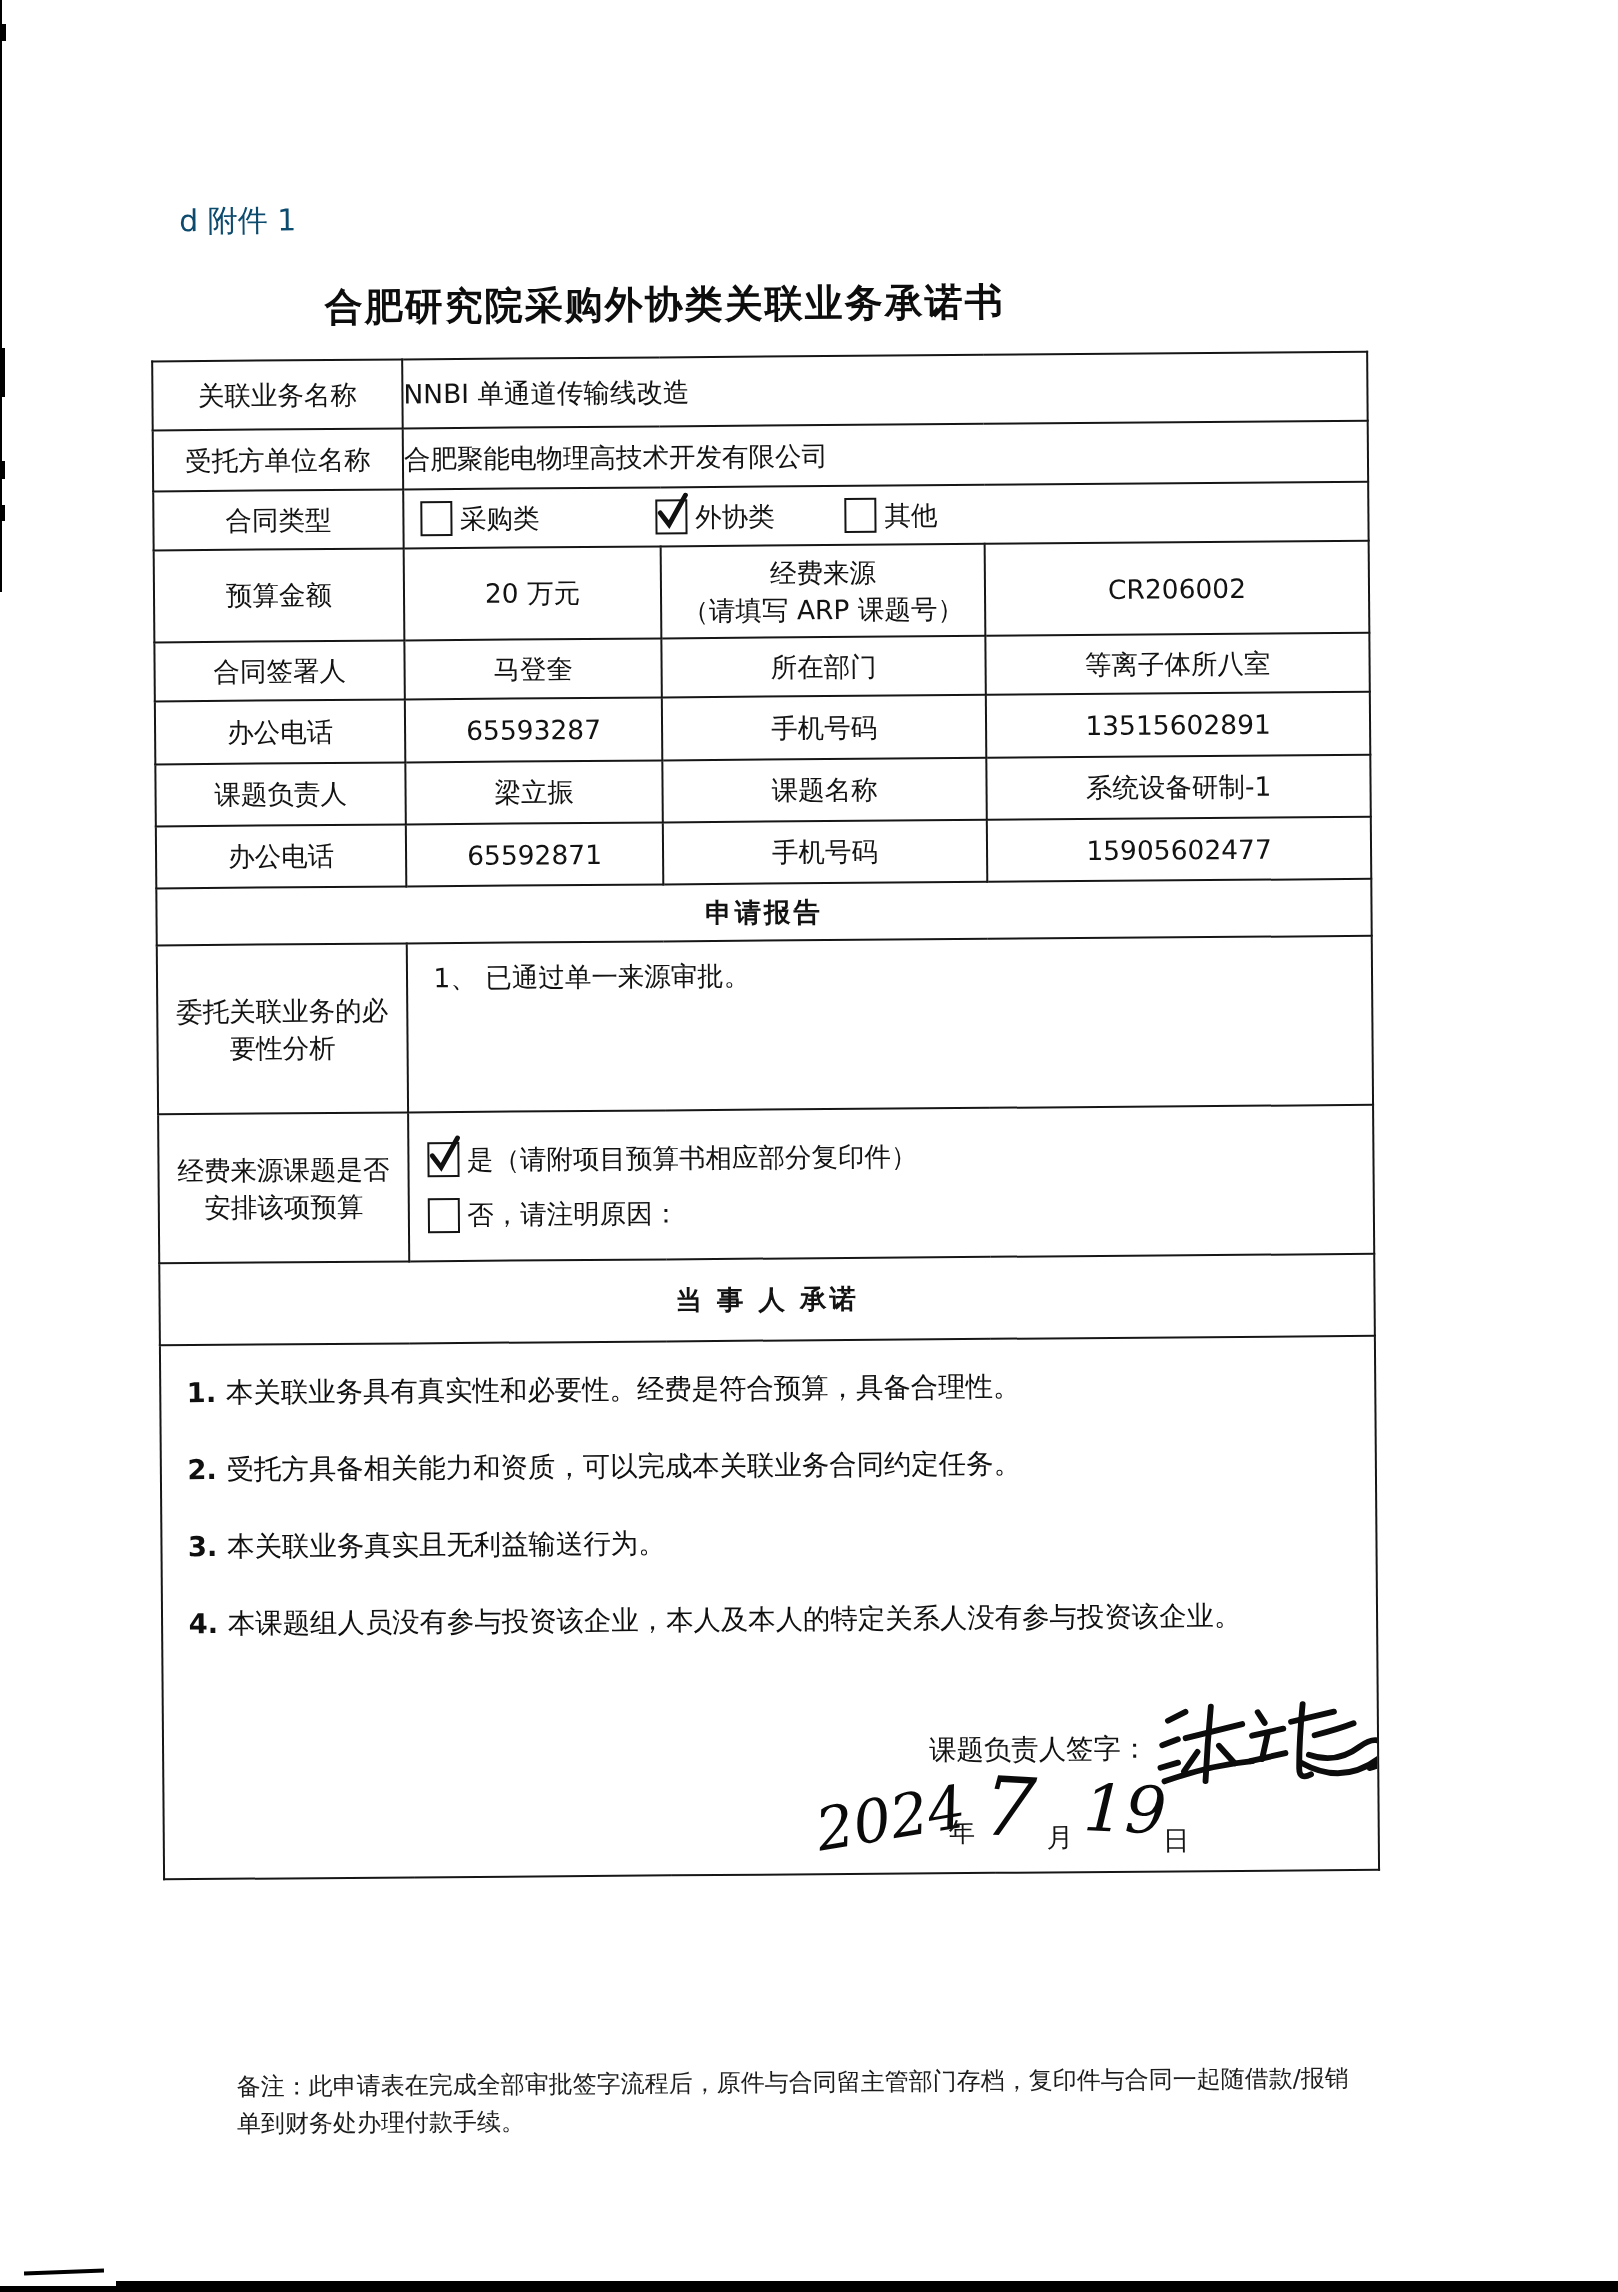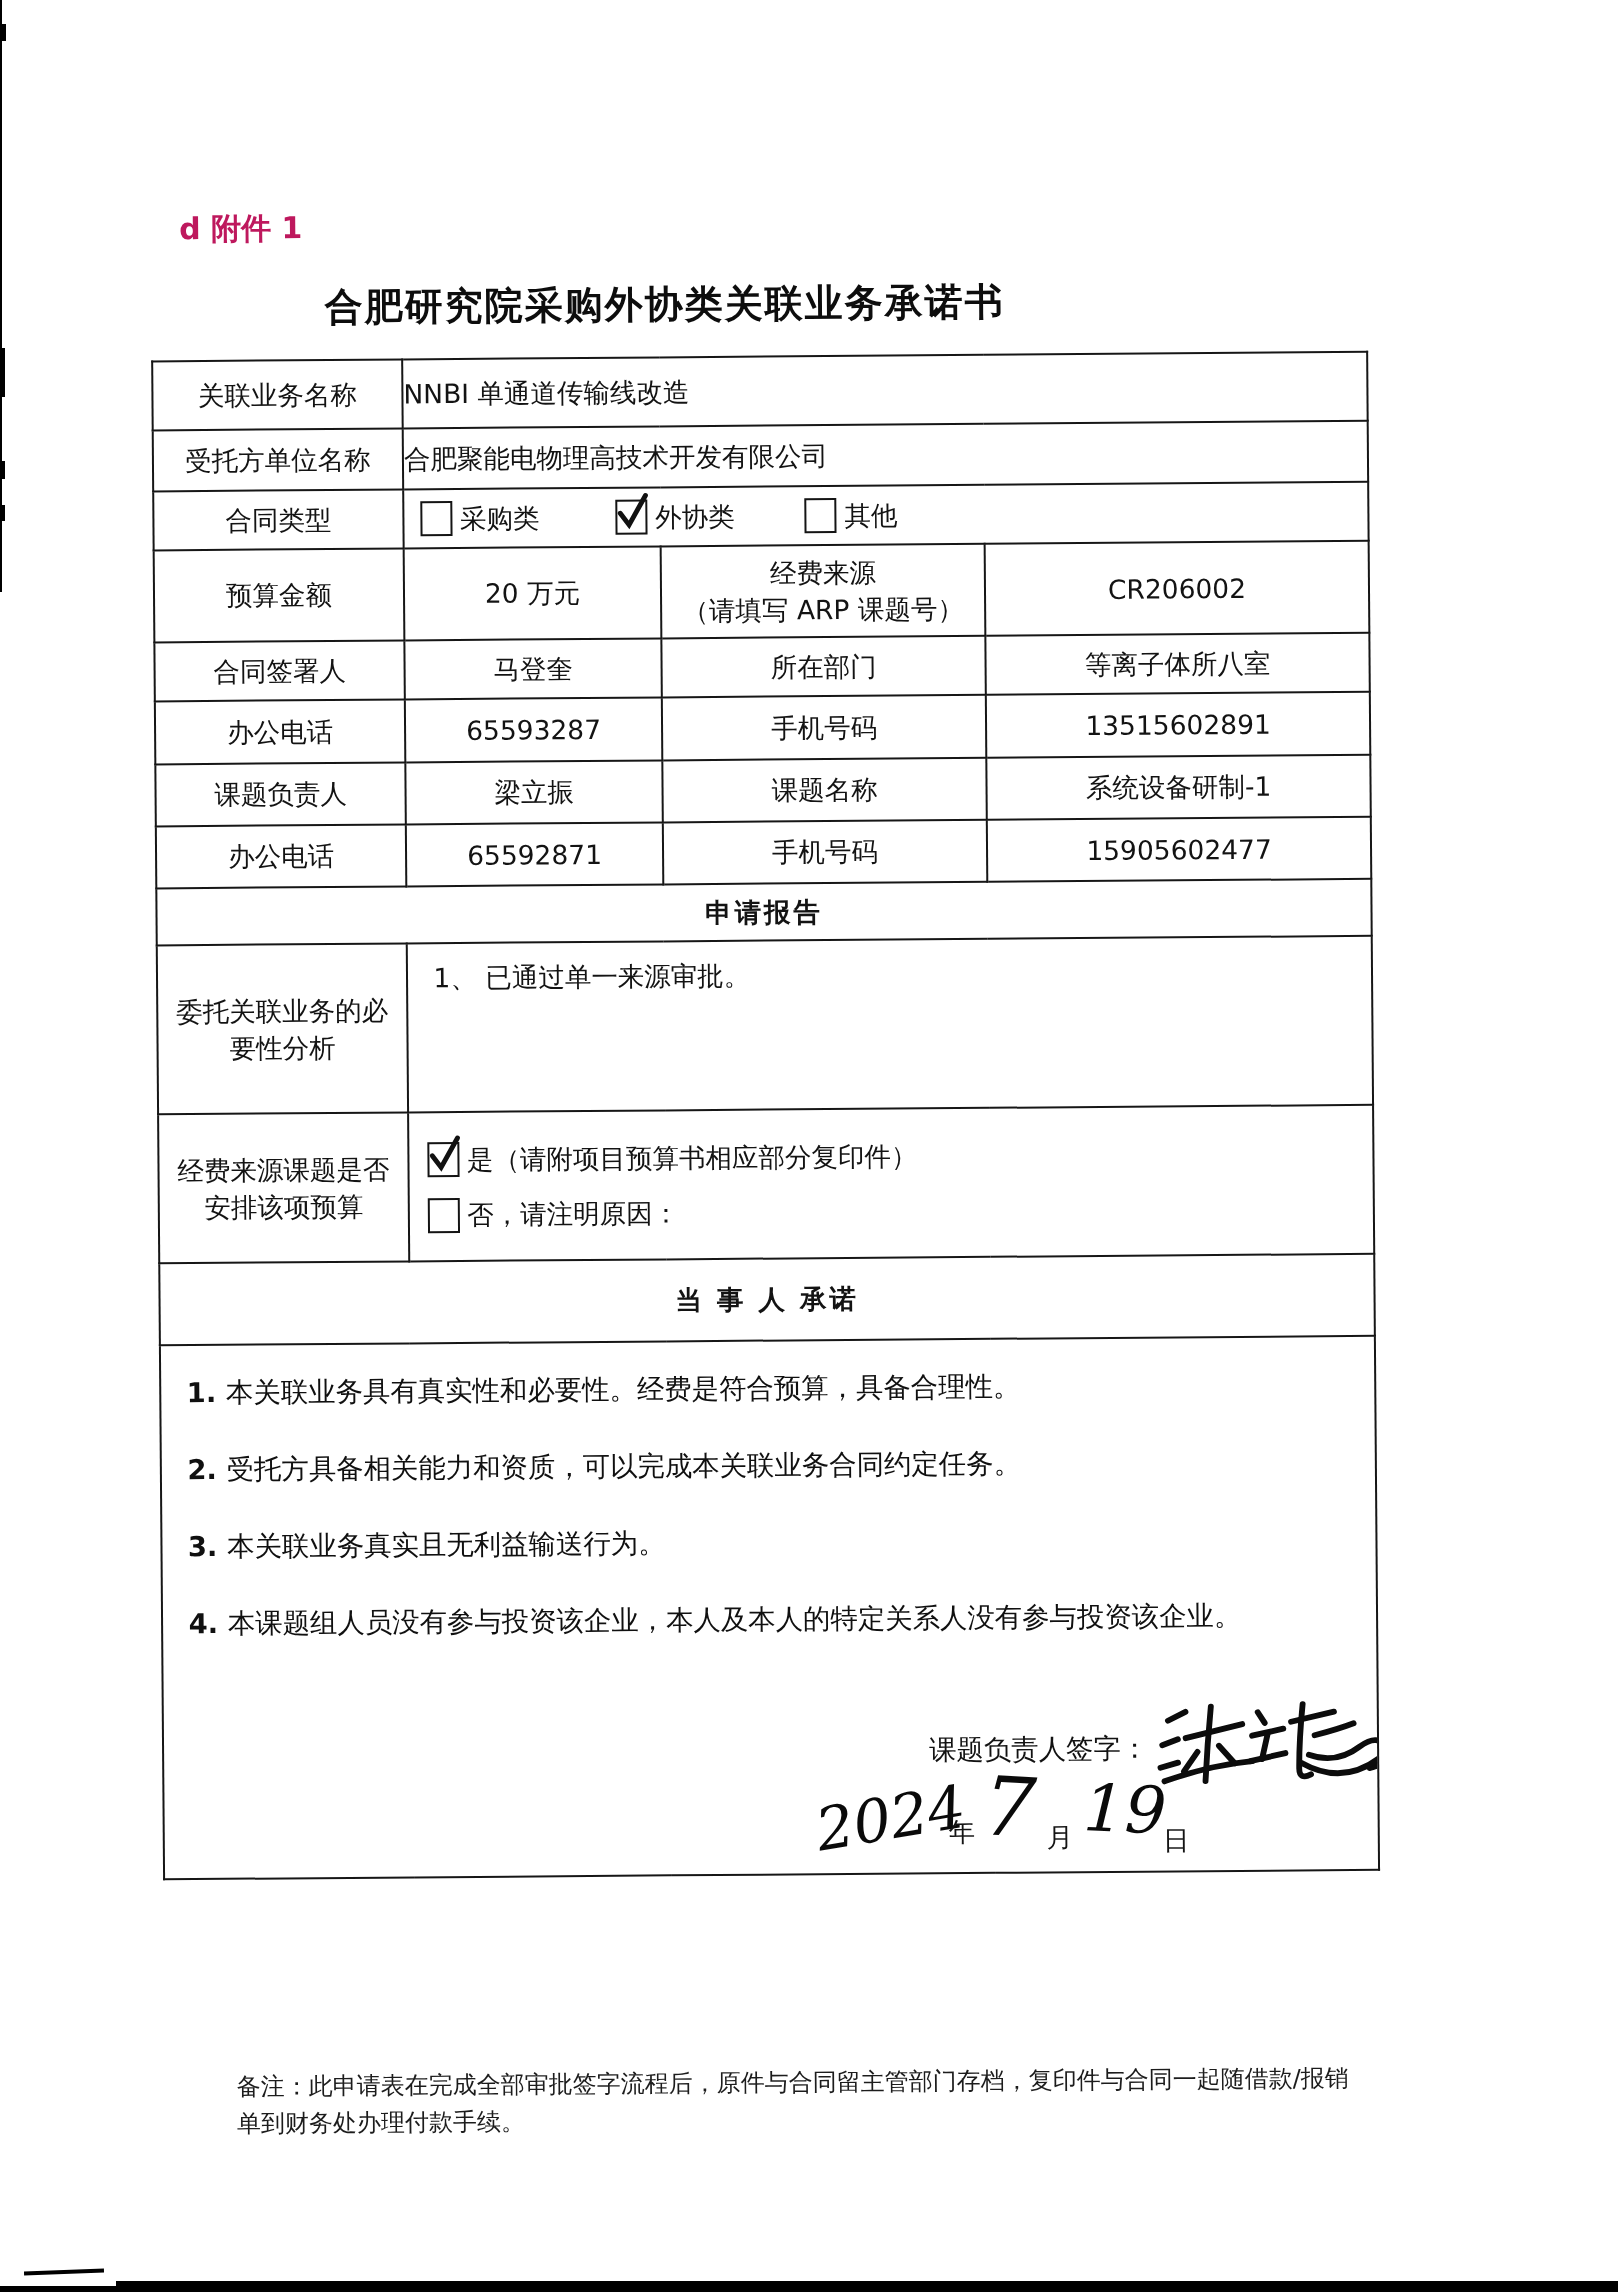--- a/index.html
+++ b/index.html
@@ -4,21 +4,21 @@
 <style>
   html,body{margin:0;padding:0;background:#e8e8e8;}
   .page{
     position:relative;width:1618px;height:2293px;background:#ffffff;
     overflow:hidden;color:#111;
     font-family:"DejaVu Sans","Liberation Sans",sans-serif;
   }
   .scan-rotate{position:absolute;left:0;top:0;width:1618px;height:2293px;
     transform:rotate(-0.45deg);transform-origin:52% 48%;}
 
-  .attachment-label{position:absolute;left:186px;top:204px;font-size:30px;color:#be185d;font-weight:bold;}
+  .attachment-label{position:absolute;left:186px;top:196px;font-size:30px;color:#0c4a6e;}
   .form-title{position:absolute;left:331px;top:278px;font-size:38px;font-weight:bold;
     letter-spacing:2px;color:#0d0d0d;}
 
   table.form{position:absolute;left:157px;top:355px;border-collapse:collapse;table-layout:fixed;}
   table.form td{border:2.9px solid #161616;font-size:26.5px;color:#131313;
     vertical-align:middle;padding:0;overflow:hidden;}
   td.lbl{text-align:center;}
   td.val{text-align:left;padding-left:27.4px;}
   td.val-c{text-align:center;}
   .two-line{line-height:37px;text-align:center;}
@@ -94,21 +94,21 @@
       <tr style="height:59px">
         <td class="lbl">合同类型</td>
         <td colspan="3">
           <div class="cb-row">
             <span class="cb-item" style="margin-left:2px">
               <span class="cb-box">
                 
               </span>
               <span>采购类</span>
             </span>
-            <span class="cb-item" style="margin-left:76px">
+            <span class="cb-item" style="margin-left:116px">
               <span class="cb-box">
                 <svg width="39" height="41" viewBox="0 0 40 42">
                       <path d="M6,20 L15,32 L32,2" stroke="#111" stroke-width="5" fill="none" stroke-linecap="round"></path>
                     </svg>
               </span>
               <span>外协类</span>
             </span>
             <span class="cb-item" style="margin-left:70px">
               <span class="cb-box">
                 

